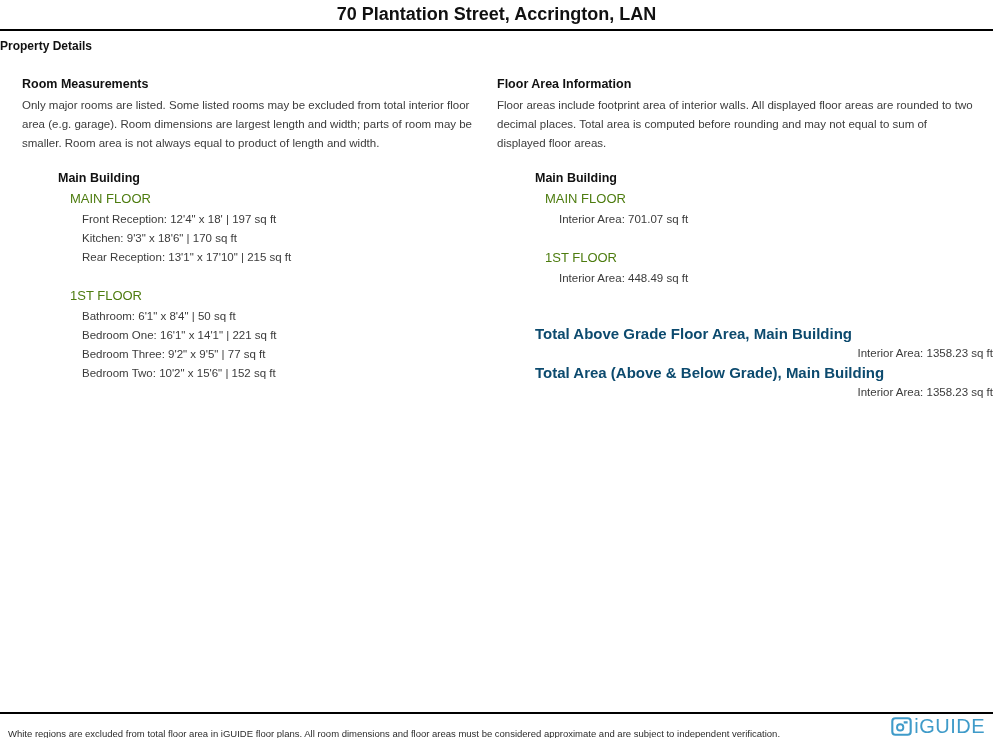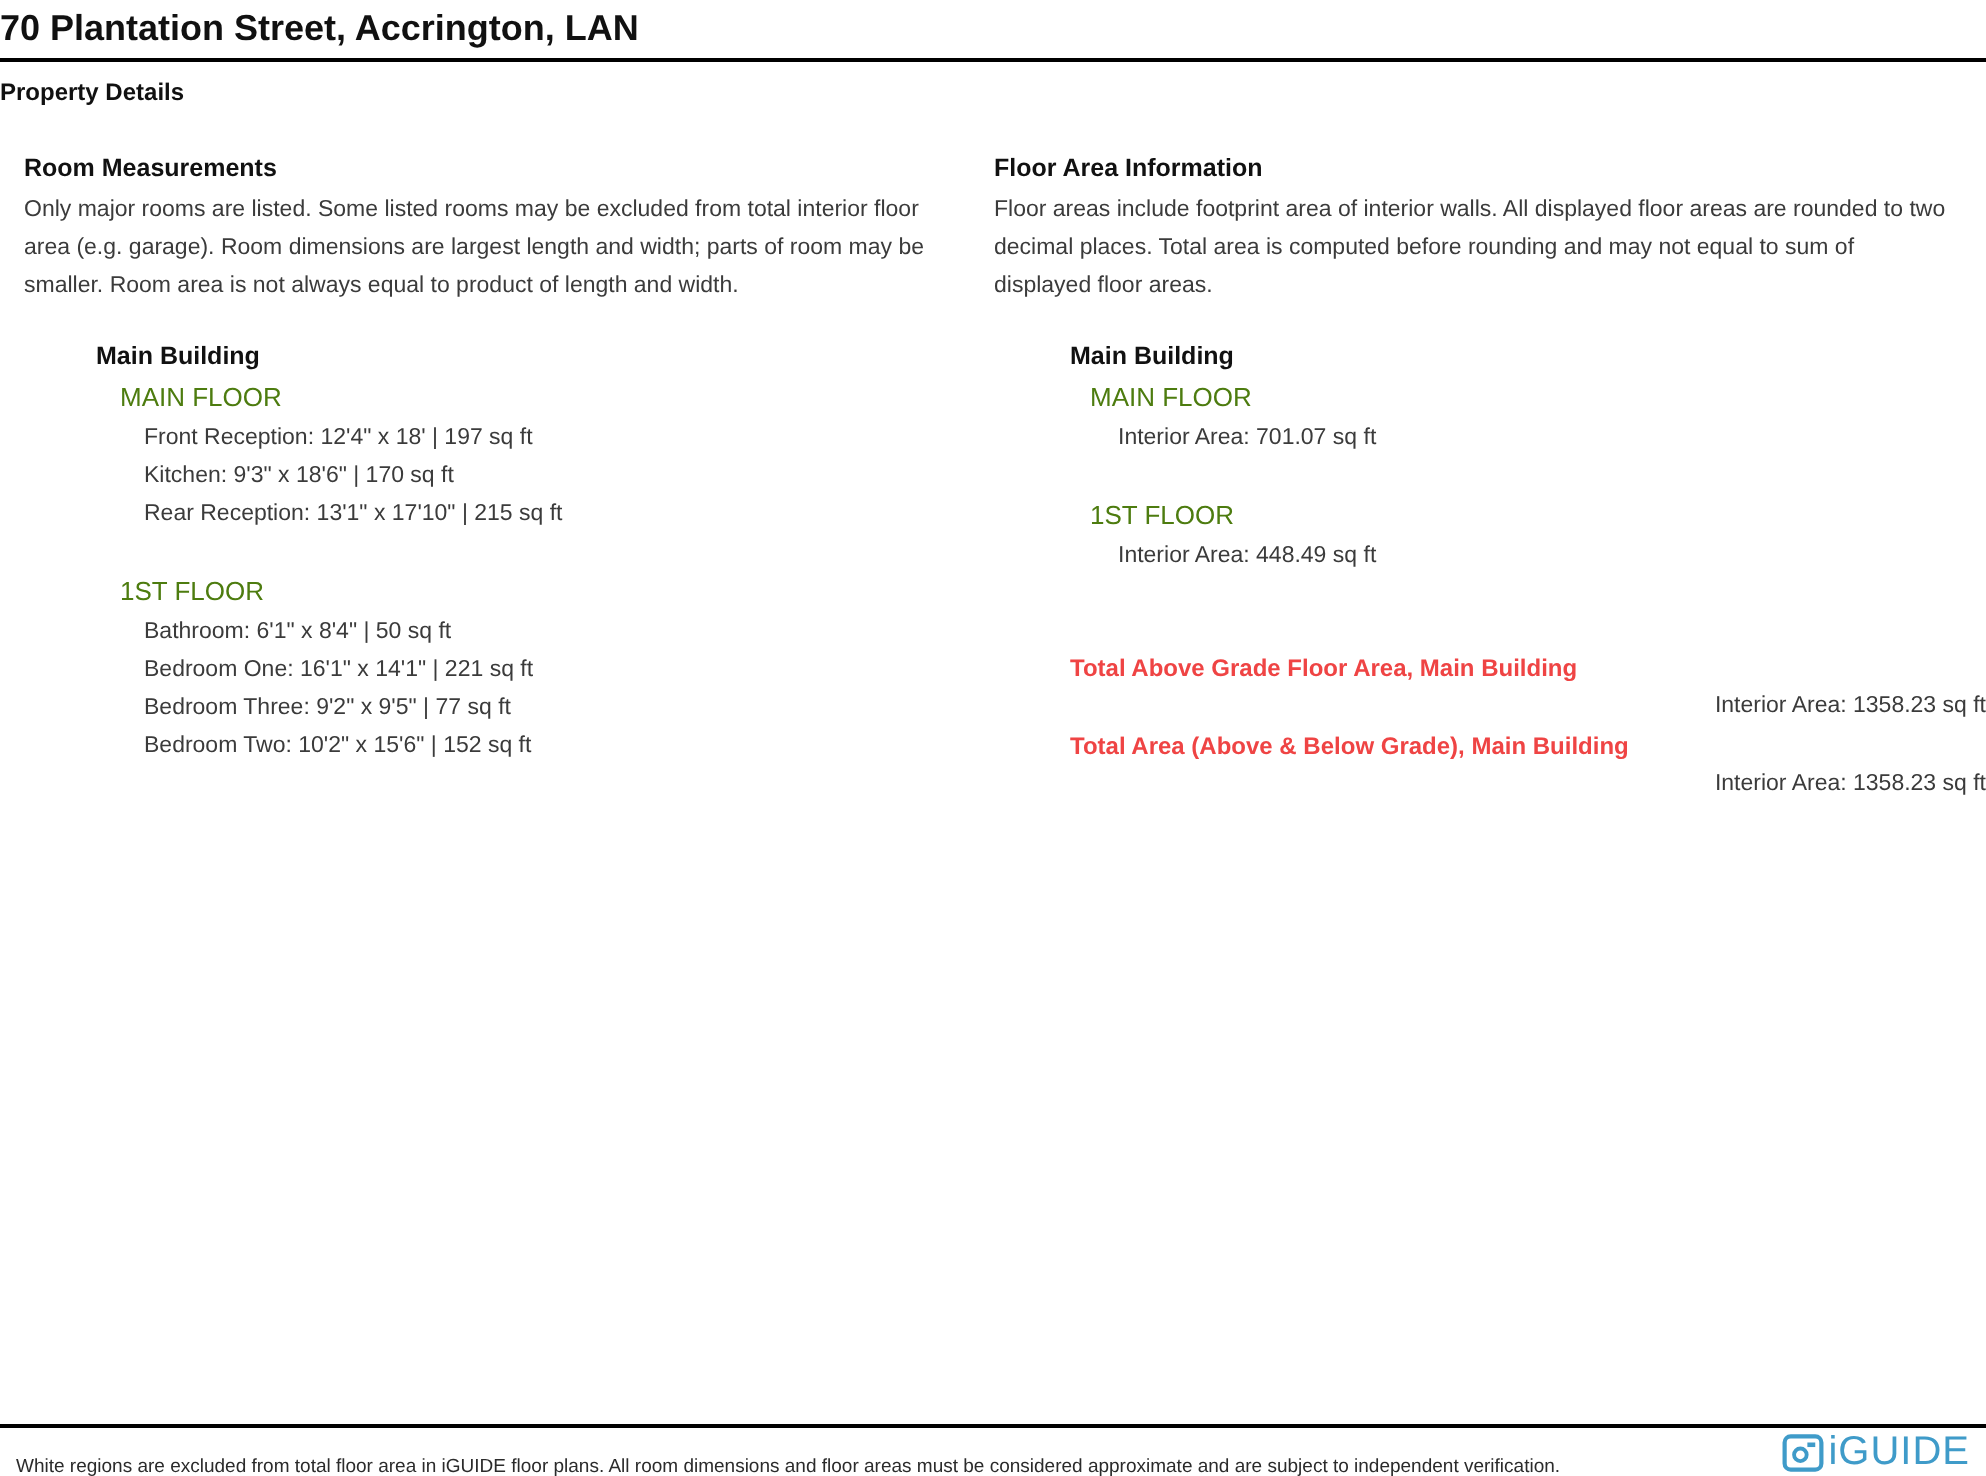--- a/index.html
+++ b/index.html
@@ -5,21 +5,21 @@
   html, body { margin: 0; padding: 0; }
   body {
     width: 993px; height: 738px;
     background: #ffffff;
     font-family: "Liberation Sans", sans-serif;
     color: #3b3b3b;
     position: relative;
     overflow: hidden;
   }
   .page-title {
-    text-align: left;
+    text-align: center;
     font-weight: bold;
     font-size: 18px;
     line-height: 22px;
     padding-top: 3px;
     color: #111111;
   }
   .top-rule {
     border: none;
     border-top: 2px solid #000000;
     margin: 4px 0 0 0;
@@ -31,21 +31,21 @@
     margin-top: 8px;
     color: #111111;
   }
   .columns {
     display: flex;
     margin-top: 22px;
   }
   .col-left {
     width: 497px;
     box-sizing: border-box;
-    padding-left: 12px;
+    padding-left: 22px;
   }
   .col-right {
     width: 496px;
     box-sizing: border-box;
     padding-left: 0px;
   }
   .section-heading {
     font-weight: bold;
     font-size: 12.5px;
     line-height: 16px;
@@ -88,23 +88,23 @@
     font-size: 11.5px;
     line-height: 19px;
     color: #3b3b3b;
     margin-left: 62px;
     margin-top: 3px;
   }
   .totals { margin-top: 38px; }
   .total-block + .total-block { margin-top: 2px; }
   .total-title {
     font-weight: bold;
-    font-size: 12px;
-    line-height: 16px;
-    color: #ef4444;
+    font-size: 15px;
+    line-height: 16px;
+    color: #0c4a6e;
     margin-left: 38px;
   }
   .total-area {
     font-size: 11.5px;
     line-height: 19px;
     color: #3b3b3b;
     margin-left: 50px;
     margin-top: 2px;
     text-align: right;
   }

